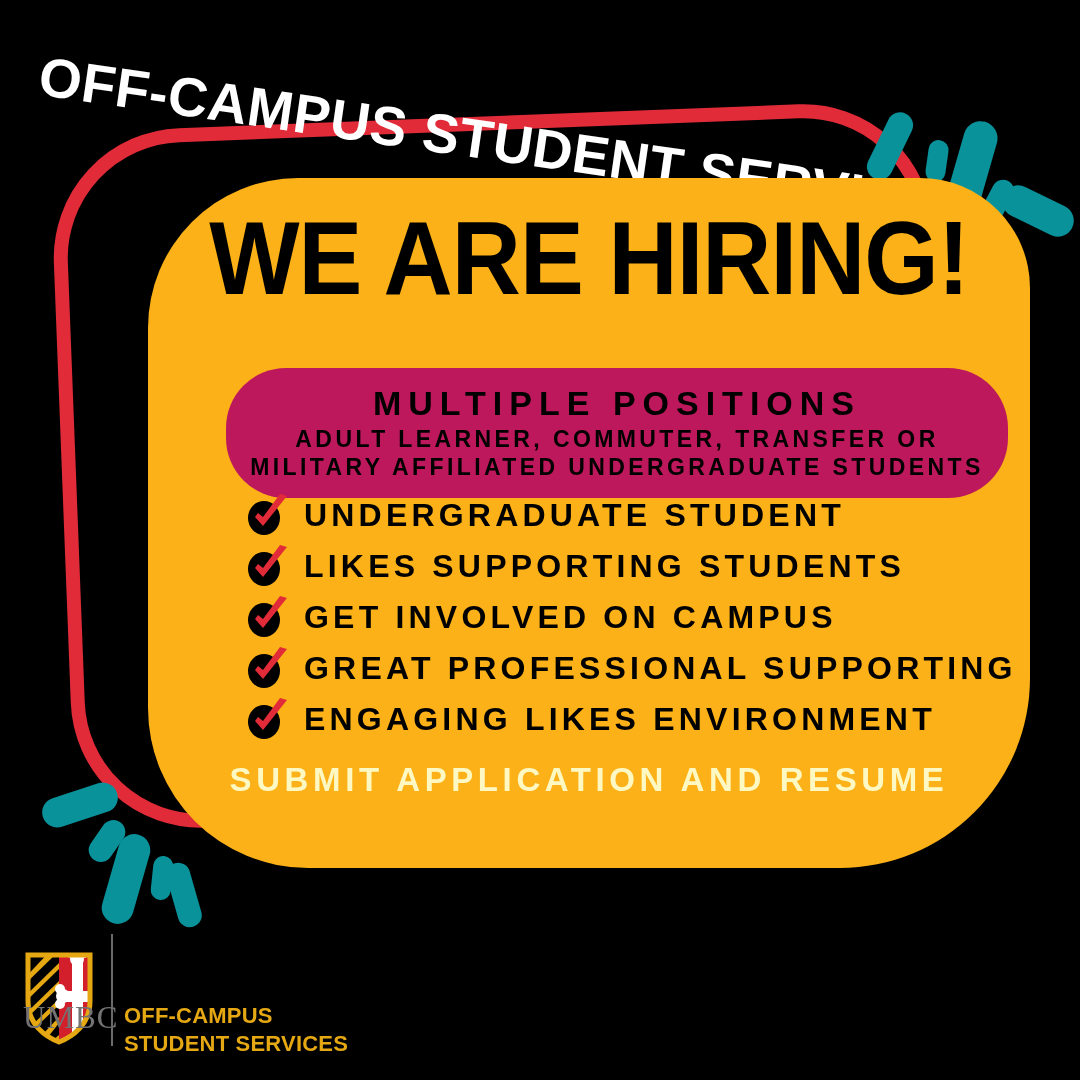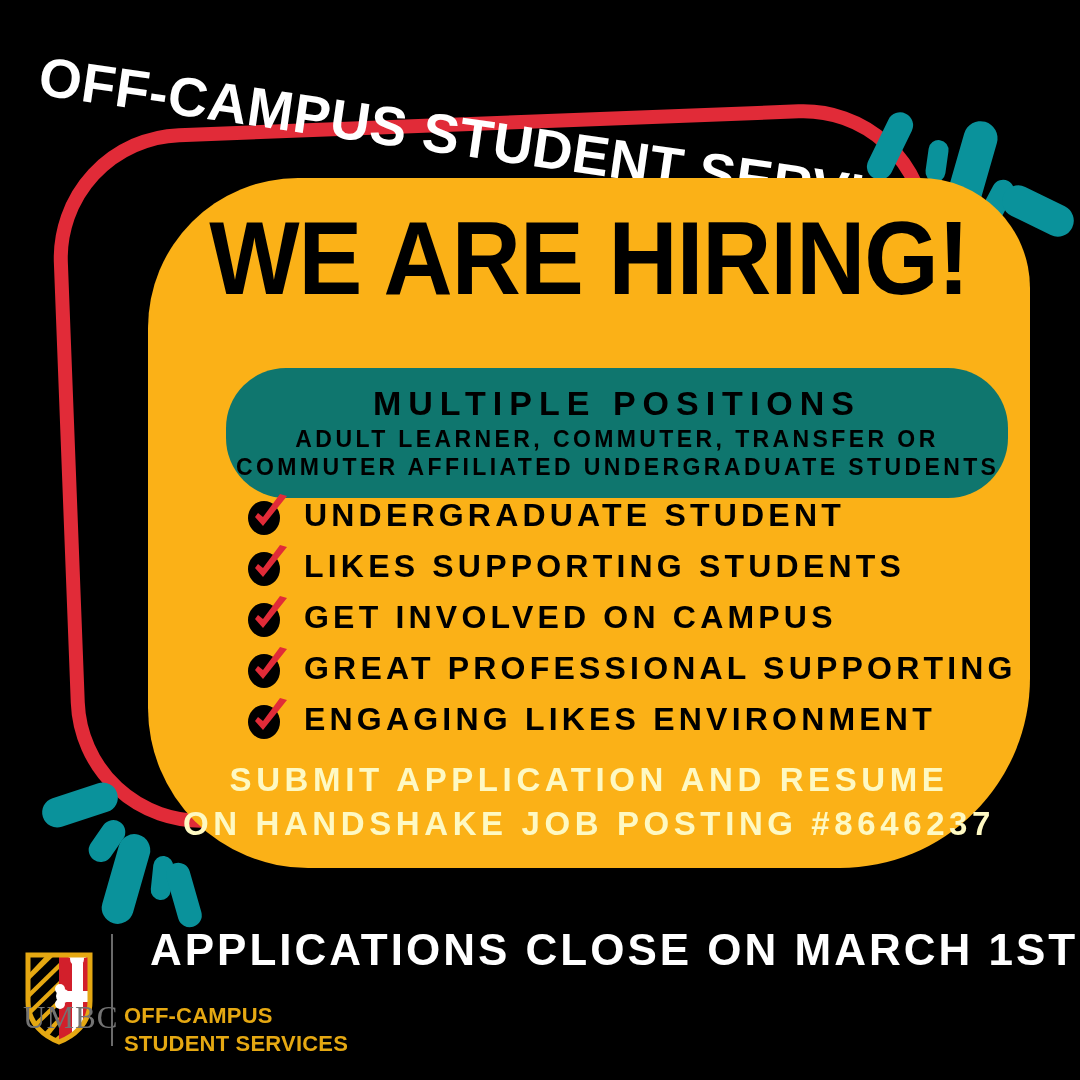--- a/index.html
+++ b/index.html
@@ -77,21 +77,21 @@
     line-height: 1;
     transform: scaleX(0.92);
     white-space: nowrap;
   }
 
   .pill {
     position: absolute;
     top: 190px;
     left: 78px;
     width: 782px;
-    background: #0f766e;
+    background: #be185d;
     border-radius: 60px;
     padding: 14px 10px 16px;
     box-sizing: border-box;
     text-align: center;
   }
   .pill-title {
     color: #000000;
     font-size: 34px;
     font-weight: 700;
     letter-spacing: 7px;
@@ -243,21 +243,21 @@
 
   <div class="yellow-card"></div>
 
   <div class="content">
 
     <div class="headline">WE ARE HIRING!</div>
 
     <div class="pill">
       <div class="pill-title">MULTIPLE POSITIONS</div>
       <div class="pill-sub">ADULT LEARNER, COMMUTER, TRANSFER OR</div>
-      <div class="pill-sub">COMMUTER AFFILIATED UNDERGRADUATE STUDENTS</div>
+      <div class="pill-sub">MILITARY AFFILIATED UNDERGRADUATE STUDENTS</div>
     </div>
 
     <div class="checklist">
       <div class="check-item">
         <span class="check-icon">
           <svg width="46" height="46" viewBox="0 0 46 46">
             <ellipse cx="20" cy="25" rx="16" ry="17" fill="#000000"></ellipse>
             <path d="M11 24 L19 33 L43 3 L36 1 L19 24 L14 20 Z" fill="#E12B38"></path>
           </svg>
         </span>
@@ -296,26 +296,24 @@
             <ellipse cx="20" cy="25" rx="16" ry="17" fill="#000000"></ellipse>
             <path d="M11 24 L19 33 L43 3 L36 1 L19 24 L14 20 Z" fill="#E12B38"></path>
           </svg>
         </span>
         <span class="check-label">ENGAGING LIKES ENVIRONMENT</span>
       </div>
     </div>
 
     <div class="submit-block">
       <div>SUBMIT APPLICATION AND RESUME</div>
-      <div>ON HANDSHAKE JOB POSTING #8646237</div>
     </div>
 
   </div>
 
-  <div class="footer-banner">APPLICATIONS CLOSE ON MARCH 1ST</div>
 
   <div class="logo-block">
     <span class="shield-wrap">
       <svg width="74" height="98" viewBox="0 0 74 98">
         <defs>
           <clipPath id="shieldClip">
             <path d="M6 6 H68 V52 C68 76 50 88 37 93 C24 88 6 76 6 52 Z"></path>
           </clipPath>
         </defs>
         <g clip-path="url(#shieldClip)">

